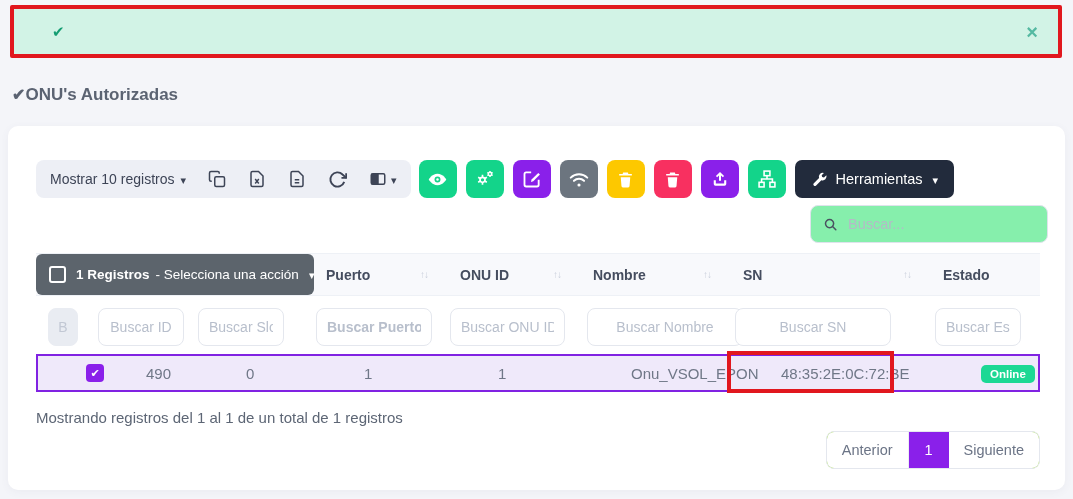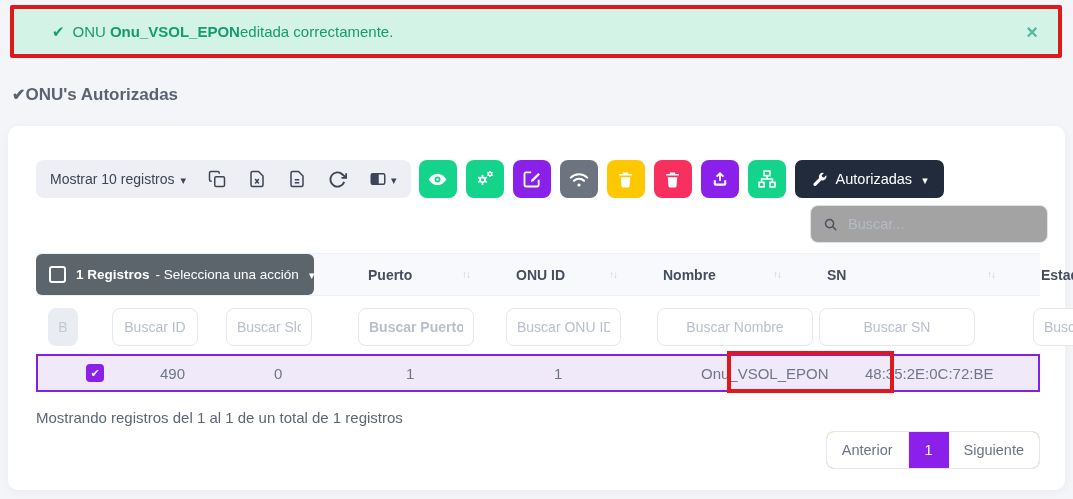--- a/index.html
+++ b/index.html
@@ -62,30 +62,30 @@
   .tools-btn {
     margin-left:9px; height:38px; background:#222b3c; color:#fff;
     border:none; border-radius:7px; padding:0 16px;
     display:flex; align-items:center; gap:8px;
     font-size:14.5px; font-family:inherit; cursor:pointer; white-space:nowrap;
   }
   .tools-btn .caret { margin-left:2px; }
   
   .search-box {
     position:absolute; left:802px; top:79px; width:238px; height:38px;
-    background:#a3a3a3; border:1px solid #dfe3ec; border-radius:8px;
+    background:#86efac; border:1px solid #dfe3ec; border-radius:8px;
     display:flex; align-items:center; padding:0 12px; gap:10px;
   }
   .search-box input {
     border:none; outline:none; flex:1; font-size:14.5px; font-family:inherit;
     color:#3d4456; background:transparent;
   }
   .search-box input::placeholder { color:#b4bac7; }
   
-  .grid { display:grid; grid-template-columns:60px 100px 118px 134px 133px 150px 200px 109px;gap:14px; }
+  .grid { display:grid; grid-template-columns:60px 100px 118px 134px 133px 150px 200px 109px; }
   .thead {
     position:absolute; left:28px; top:127px; width:1004px; height:43px;
     background:#f8f9fc; border-top:1px solid #eef1f6; border-bottom:1px solid #eef1f6;
     align-items:center;
   }
   .th { display:flex; align-items:center; font-size:14px; font-weight:bold; color:#454d5f; padding-left:12px; }
   .sort { margin-left:auto; margin-right:20px; color:#c9cfdb; font-size:10px; letter-spacing:-1px; cursor:pointer; }
   .sort::before { content:"\2191\2193"; }
   .action-bar {
     position:absolute; left:28px; top:128px; width:278px; height:41px;
@@ -146,23 +146,20 @@
   .sn-annot {
     position:absolute; left:727px; top:351px; width:167px; height:42px;
     border:4px solid #e1171e; z-index:9; pointer-events:none;
   }
 </style>
 </head>
 <body>
 
 <div class="alert">
   <span class="chk"></span>
-  <span class="msg">
-    <span>ONU</span><b>Onu_VSOL_EPON</b><span>editada correctamente.</span>
-  </span>
   <span class="close"></span>
 </div>
 
 <div class="heading">
   <span class="chk"></span>
   <span>ONU's Autorizadas</span>
 </div>
 
 <div class="card">
 
@@ -260,21 +257,21 @@
             <rect x="15.5" y="16" width="6" height="5.5"></rect>
             <path d="M12 8v4M5.5 16v-4h13v4"></path>
           </svg>
       </button>
     </div>
 
     <button class="tools-btn">
       <svg width="17" height="17" viewBox="0 0 24 24" fill="#fff">
           <path d="M21.7 6.1a5.5 5.5 0 0 1-7.1 6.9l-7.7 7.7a2.3 2.3 0 0 1-3.2-3.2l7.7-7.7a5.5 5.5 0 0 1 6.9-7.1l-3.2 3.2.7 2.5 2.5.7z"></path>
         </svg>
-      <span>Autorizadas</span>
+      <span>Herramientas</span>
       <span class="caret"></span>
     </button>
   </div>
 
   <div class="search-box">
     <svg width="17" height="17" viewBox="0 0 24 24" fill="none" stroke="#4a5160" stroke-width="2.4" stroke-linecap="round">
         <circle cx="10.5" cy="10.5" r="6.5"></circle>
         <path d="M15.3 15.3L20.5 20.5"></path>
       </svg>
     <input type="text" placeholder="Buscar..." style="">

